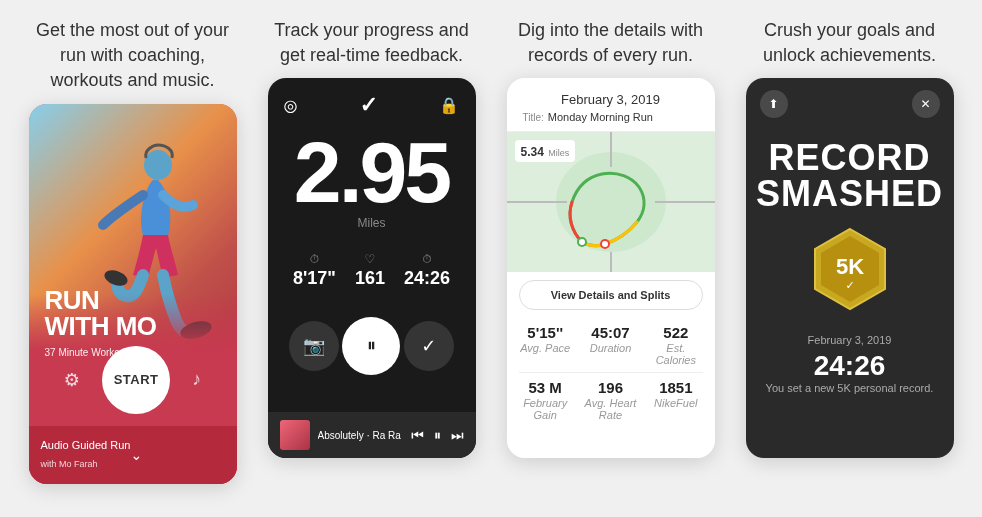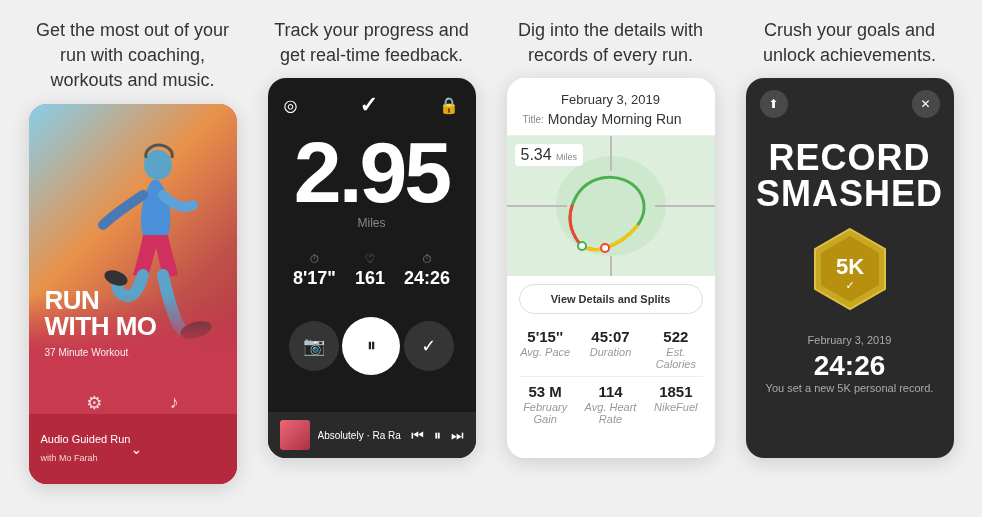--- a/index.html
+++ b/index.html
@@ -129,21 +129,21 @@
       letter-spacing: 0.5px;
     }
     .screen1-music {
       color: rgba(255,255,255,0.8);
       font-size: 18px;
     }
     .screen1-bottom {
       position: absolute;
       bottom: 0;
       left: 0; right: 0;
-      height: 70px;
+      height: 58px;
       background: rgba(180,40,60,0.95);
       display: flex;
       align-items: center;
       padding: 0 12px;
     }
     .screen1-bottom-text {
       color: white;
       font-size: 11px;
       line-height: 1.4;
     }
@@ -288,41 +288,41 @@
       align-items: center;
       gap: 4px;
       margin-top: 4px;
       padding: 0 4px;
     }
     .run-title-label {
       font-size: 10px;
       color: #888;
     }
     .run-title-value {
-      font-size: 14px;
+      font-size: 11px;
       color: #333;
     }
     .map-container {
       position: relative;
       flex: 1;
       background: #e8f0e0;
       overflow: hidden;
       max-height: 140px;
     }
     .map-overlay {
       position: absolute;
       top: 8px;
       left: 8px;
       background: white;
       border-radius: 4px;
       padding: 2px 6px;
     }
     .map-distance {
-      font-size: 16px;
-      font-weight: 400;
+      font-size: 12px;
+      font-weight: 700;
       color: #333;
       margin-top: 12px;
     }
     .map-unit {
       font-size: 9px;
       color: #888;
     }
     .screen3-map-svg {
       width: 100%;
       height: 100%;
@@ -460,20 +460,21 @@
             <ellipse cx="88" cy="148" rx="12" ry="7" fill="#333" transform="rotate(20 88 148)"></ellipse>
 
             <path d="M118 28 C116 20 125 15 130 15 C138 15 146 20 144 28" stroke="#555" stroke-width="3" fill="none"></path>
           </svg>
         </div>
         <div class="screen1-overlay"></div>
         <div class="screen1-title">RUN<br>WITH MO</div>
         <div class="screen1-subtitle">37 Minute Workout</div>
         <div class="screen1-controls">
           <div class="screen1-gear">⚙</div>
+          <div class="start-btn">START</div>
           <div class="screen1-music">♪</div>
         </div>
         <div class="screen1-bottom">
           <div>
             <div class="screen1-bottom-text">Audio Guided Run</div>
             <span style="color:rgba(255,255,255,0.8); font-size:9px;">with Mo Farah</span>
           </div>
           <div class="chevron-down">⌄</div>
         </div>
       </div>
@@ -581,21 +582,21 @@
             <div class="screen3-stat-label">Est. Calories</div>
           </div>
         </div>
         <div class="screen3-divider"></div>
         <div class="screen3-stats">
           <div class="screen3-stat">
             <div class="screen3-stat-value">53 M</div>
             <div class="screen3-stat-label">February Gain</div>
           </div>
           <div class="screen3-stat">
-            <div class="screen3-stat-value">114</div>
+            <div class="screen3-stat-value">196</div>
             <div class="screen3-stat-label">Avg. Heart Rate</div>
           </div>
           <div class="screen3-stat">
             <div class="screen3-stat-value">1851</div>
             <div class="screen3-stat-label">NikeFuel</div>
           </div>
         </div>
       </div>
     </div>
   </div>

